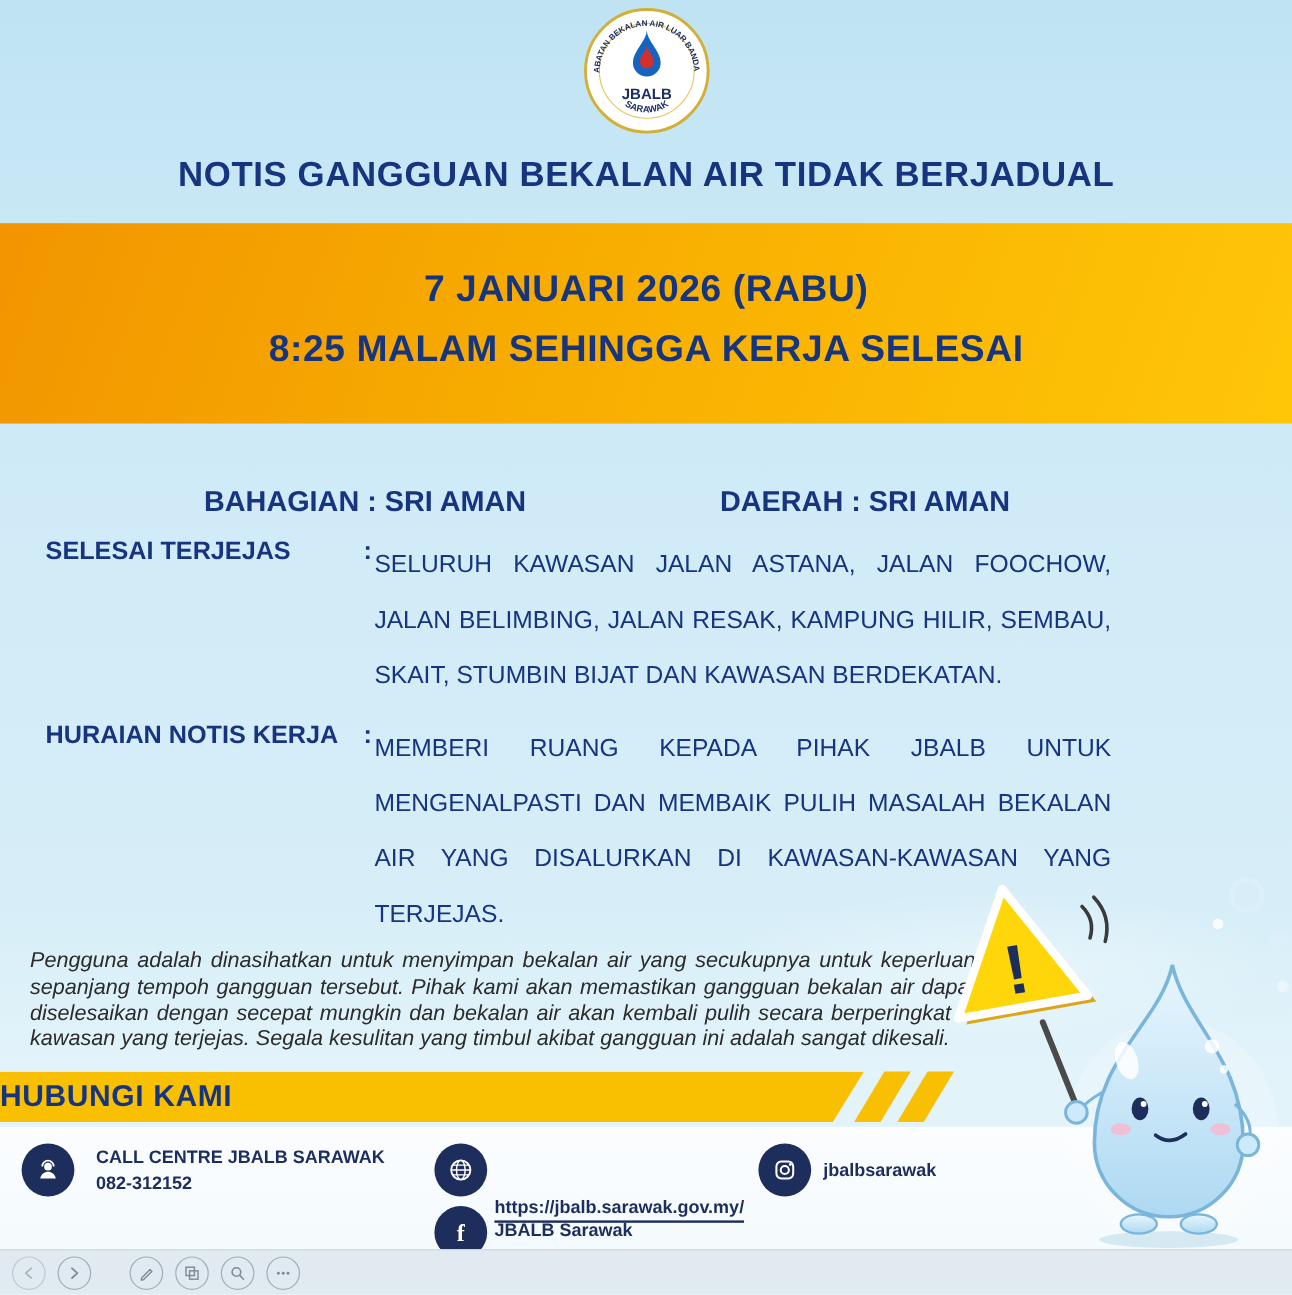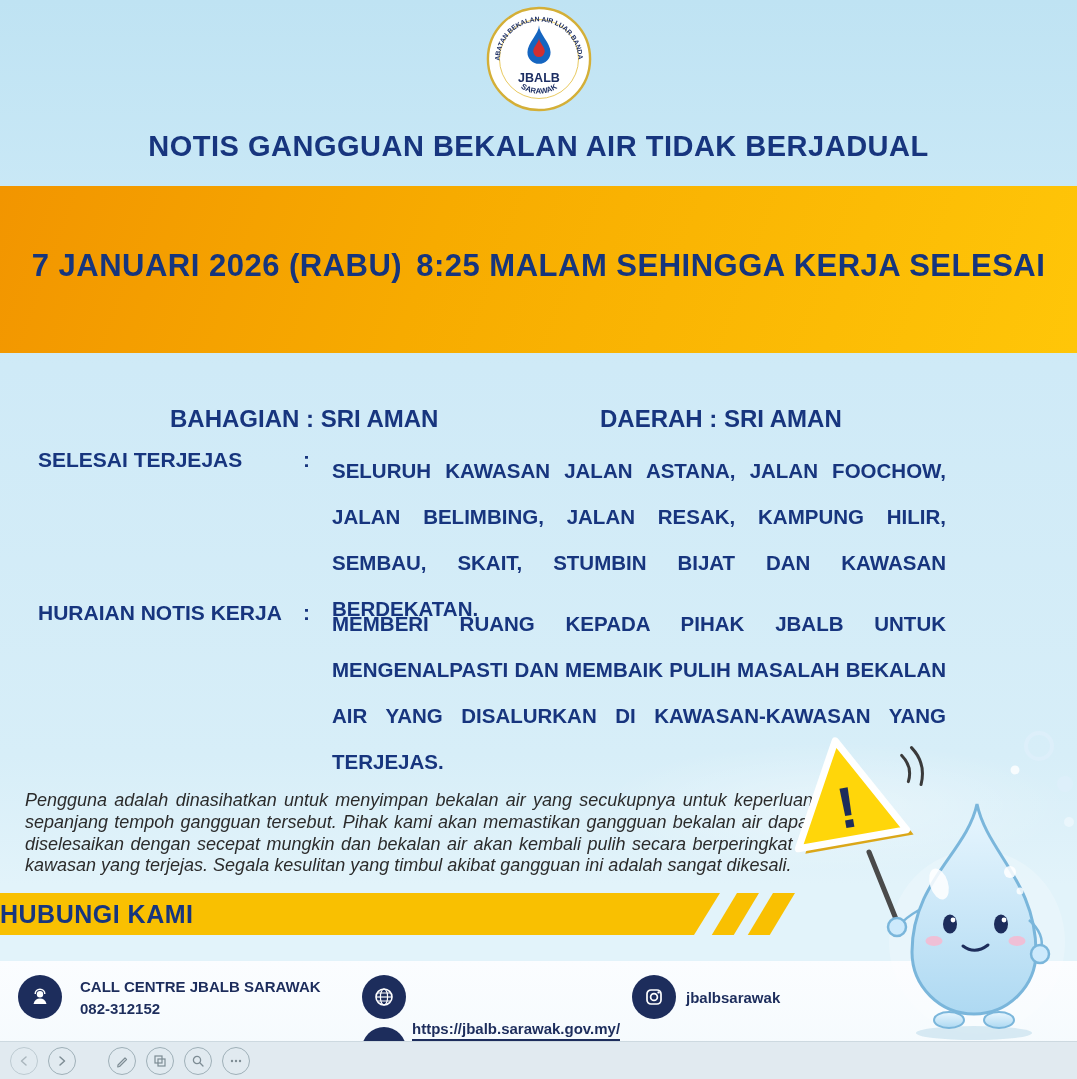--- a/index.html
+++ b/index.html
@@ -9,51 +9,51 @@
     background:linear-gradient(180deg,#bfe3f3 0%,#c9e8f6 18%,#cfeaf7 34%,#d7eef8 70%,#e2f3fa 82%);
   }
   .logo-wrap{position:absolute;top:6px;left:50%;transform:translateX(-50%);}
   .page-title{
     position:absolute;top:130px;left:0;width:100%;text-align:center;
     font-size:29px;font-weight:bold;color:#17357e;letter-spacing:.5px;
   }
   .date-banner{
     position:absolute;top:186px;left:0;width:1077px;height:167px;
     background:linear-gradient(110deg,#f29500 0%,#f7ab00 40%,#ffc608 100%);
-    display:flex;flex-direction:row;justify-content:center;align-items:center;
+    display:flex;flex-direction:column;justify-content:center;align-items:center;
     gap:14px;padding-bottom:8px;box-sizing:border-box;
   }
   .date-banner .line{font-size:31px;font-weight:bold;color:#16357d;letter-spacing:.5px;}
   .region-row{position:absolute;top:381px;left:0;width:1077px;height:30px;margin-top:24px;}
   .region-bahagian{position:absolute;left:170px;font-size:24px;font-weight:bold;color:#17357e;}
   .region-daerah{position:absolute;left:600px;font-size:24px;font-weight:bold;color:#17357e;}
   .detail-label{position:absolute;left:38px;font-size:21px;font-weight:bold;color:#17357e;white-space:nowrap;}
   .detail-colon{position:absolute;left:303px;font-size:21px;font-weight:bold;color:#17357e;}
   .detail-content{
-    position:absolute;left:332px;width:614px;font-size:20.5px;font-weight:bold;color:#17357e;
+    position:absolute;left:312px;width:614px;font-size:20.5px;font-weight:normal;color:#17357e;
     line-height:46px;text-align:justify;
   }
   .row-kawasan .detail-label,.row-kawasan .detail-colon,.row-kawasan .detail-content{top:448px;}
   .row-huraian .detail-label,.row-huraian .detail-colon,.row-huraian .detail-content{top:601px;}
   .disclaimer{
     position:absolute;top:790px;left:25px;width:788px;
     font-size:18px;font-style:italic;color:#2b2b2b;line-height:21.8px;text-align:justify;
   }
   .splash-soft{position:absolute;top:742px;left:600px;width:470px;height:130px;border-radius:50%;
     background:radial-gradient(closest-side,rgba(255,255,255,.35),rgba(255,255,255,0));}
   .hubungi-bar{position:absolute;top:893px;left:0;width:820px;height:42px;}
   .hubungi-main{
     position:absolute;left:0;top:0;width:720px;height:42px;background:#f9c001;
     clip-path:polygon(0 0,100% 0,calc(100% - 26px) 100%,0 100%);
     text-align:left;line-height:42px;font-size:25px;font-weight:bold;color:#17357e;letter-spacing:.5px;
   }
   .stripe{position:absolute;top:0;width:22px;height:42px;background:#f9c001;transform:skewX(-31deg);transform-origin:top left;}
   .stripe-1{left:737px;}
   .stripe-2{left:773px;}
-  .contact-area{position:absolute;top:961px;left:0;width:1077px;height:106px;background:linear-gradient(180deg,#fbfdff,#f4fafd);}
+  .contact-area{position:absolute;top:939px;left:0;width:1077px;height:106px;background:linear-gradient(180deg,#fbfdff,#f4fafd);}
   .badge{
     position:absolute;width:44px;height:44px;border-radius:50%;background:#1d2d5c;
     display:flex;align-items:center;justify-content:center;
   }
   .contact-text{position:absolute;font-size:15px;font-weight:bold;color:#1d2d5c;}
   .website-link{border-bottom:2px solid #1d2d5c;padding-bottom:2px;}
   .bottom-bar{
     position:absolute;top:1041px;left:0;width:1077px;height:38px;background:#e1eaf0;border-top:1px solid #cdd9e0;
     display:flex;align-items:center;padding-left:10px;box-sizing:border-box;gap:10px;
   }

